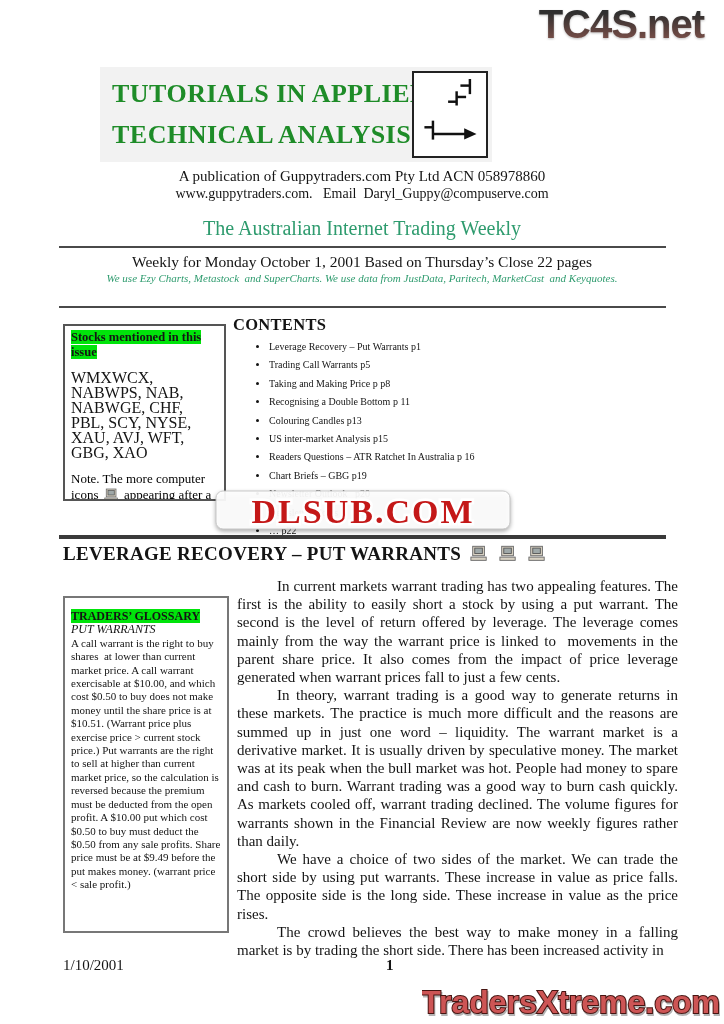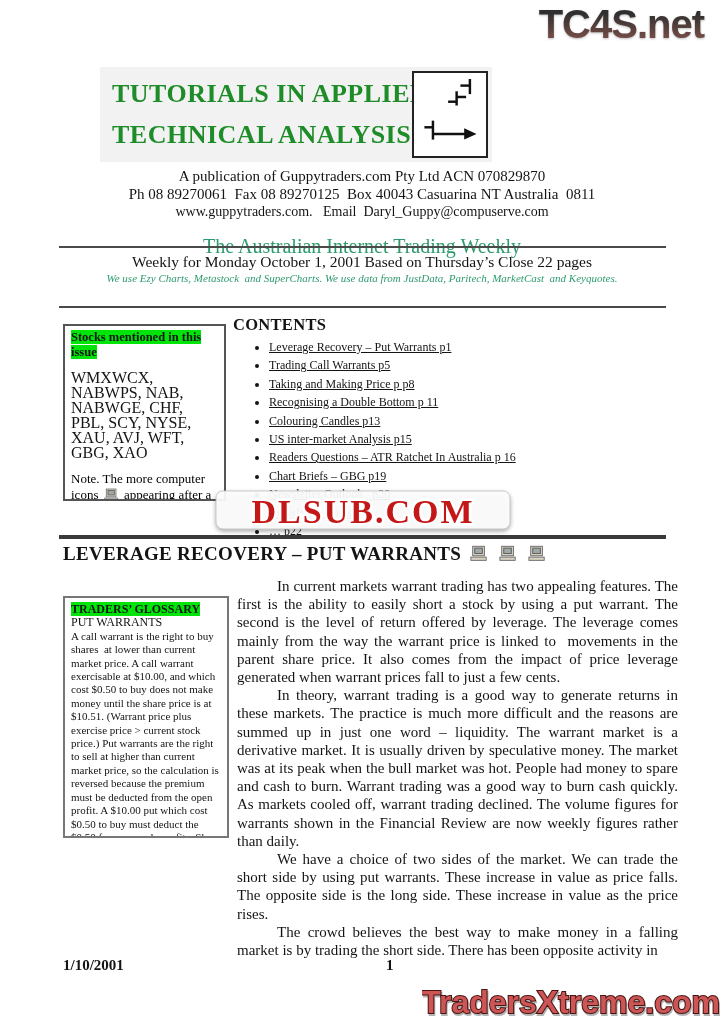--- a/index.html
+++ b/index.html
@@ -35,39 +35,39 @@
                 font-size:12.5px; line-height:14.5px; overflow:hidden; }
   .hl { background:#00e40a; font-weight:bold; }
   .stocks-heading { font-size:12.5px; }
   .tickers { margin-top:11px; font-size:16px; line-height:15px; }
   .note { margin-top:11px; color:#000000; font-size:13px; line-height:15.5px; }
   .pc-icon { display:inline-block; vertical-align:-3px; margin:0 2px; }
   
   .contents { position:absolute; left:233px; top:315px; width:445px; }
   .contents-heading { font-weight:bold; font-size:16.5px; line-height:20px; letter-spacing:.3px; }
   .contents ul { margin:3px 0 0 0; padding-left:36px; }
-  .contents li { font-size:12px; line-height:18.4px;text-decoration:underline; }
+  .contents li { font-size:10px; line-height:18.4px; }
   
   .dlsub { position:absolute; left:214px; top:486px; filter:drop-shadow(0 2px 2px rgba(0,0,0,.35)); }
   
   .article-heading { position:absolute; left:63px; top:543px; font-size:19px; font-weight:bold;
                      letter-spacing:.3px; white-space:nowrap; }
   .article-heading .pc-icon { vertical-align:-2px; margin-left:4px; }
   
-  .glossary-box { position:absolute; left:63px; top:596px; width:166px; height:242px;
-                  border:2px solid #777; box-sizing:border-box; padding:5px 6px;
+  .glossary-box { position:absolute; left:63px; top:596px; width:166px; height:337px;
+                  border:2px solid #777; box-sizing:border-box; padding:12px 6px;
                   font-size:11px; line-height:13.4px; overflow:hidden; }
   .glossary-heading { font-size:12px; }
-  .glossary-sub { font-size:12px; }
+  .glossary-sub { font-size:12px;font-style:italic; }
   
   .body-col { position:absolute; left:237px; top:577px; width:441px; font-size:15px;
               line-height:18.2px; text-align:justify;font-family:Liberation Serif, serif; }
   .body-col p { margin:0; text-indent:40px; }
   
-  .footer-date { position:absolute; left:63px; top:957px; font-weight:bold; font-size:15px; }
+  .footer-date { position:absolute; left:63px; top:957px; font-weight:normal; font-size:15px; }
   .footer-page { position:absolute; left:386px; top:957px; font-weight:bold; font-size:15px; }
   .tx-mark { position:absolute; right:0px; top:981px; filter:drop-shadow(1px 2px 0 rgba(160,160,160,.8)); }
   svg text { font-family:"Liberation Sans", sans-serif; }
   svg text.serifwm { font-family:"Liberation Serif", serif; }
 </style>
 </head>
 <body>
 
 <div class="page">
 
@@ -99,22 +99,21 @@
           <path d="M20 50 v20"></path>
             <path d="M20 57 h-9"></path>
             <path d="M20 64 h35"></path>
         </g>
         <polygon points="53,58 66,64 53,70" fill="#111"></polygon>
       </svg>
     </div>
   </div>
 
   <div class="pub">
-    <div class="pub-line">A publication of Guppytraders.com Pty Ltd ACN 070829870</div>
-    <div class="pub-line">Ph 08 89270061 &nbsp;Fax 08 89270125 &nbsp;Box 40043 Casuarina NT Australia &nbsp;0811</div>
+    <div class="pub-line">A publication of Guppytraders.com Pty Ltd ACN 058978860</div>
     <div class="pub-line small">www.guppytraders.com. &nbsp; Email &nbsp;Daryl_Guppy@compuserve.com</div>
     <div class="tagline">The Australian Internet Trading Weekly</div>
   </div>
 
   <div class="rule" style="top:246px"></div>
 
   <div class="issue">
     <div class="issue-weekly">Weekly for Monday October 1, 2001 Based on Thursday’s Close 22 pages</div>
     <div class="issue-sources">We use Ezy Charts, Metastock &nbsp;and SuperCharts. We use data from JustData, Paritech, MarketCast &nbsp;and Keyquotes.</div>
   </div>
@@ -191,21 +190,21 @@
   <div class="glossary-box">
     <span class="hl glossary-heading">TRADERS’ GLOSSARY</span>
     <div class="glossary-sub">PUT WARRANTS</div>
     <div>A call warrant is the right to buy shares &nbsp;at lower than current market price. A call warrant exercisable at $10.00, and which cost $0.50 to buy does not make money until the share price is at $10.51. (Warrant price plus exercise price &gt; current stock price.) Put warrants are the right to sell at higher than current market price, so the calculation is reversed because the premium must be deducted from the open profit. A $10.00 put which cost $0.50 to buy must deduct the $0.50 from any sale profits. Share price must be at $9.49 before the put makes money. (warrant price &lt; sale profit.)</div>
   </div>
 
   <div class="body-col">
     <p>In current markets warrant trading has two appealing features. The first is the ability to easily short a stock by using a put warrant. The second is the level of return offered by leverage. The leverage comes mainly from the way the warrant price is linked to &nbsp;movements in the parent share price. It also comes from the impact of price leverage generated when warrant prices fall to just a few cents.</p>
     <p>In theory, warrant trading is a good way to generate returns in these markets. The practice is much more difficult and the reasons are summed up in just one word – liquidity. The warrant market is a derivative market. It is usually driven by speculative money. The market was at its peak when the bull market was hot. People had money to spare and cash to burn. Warrant trading was a good way to burn cash quickly. As markets cooled off, warrant trading declined. The volume figures for warrants shown in the Financial Review are now weekly figures rather than daily.</p>
     <p>We have a choice of two sides of the market. We can trade the short side by using put warrants. These increase in value as price falls. The opposite side is the long side. These increase in value as the price rises.</p>
-    <p>The crowd believes the best way to make money in a falling market is by trading the short side. There has been opposite activity in</p>
+    <p>The crowd believes the best way to make money in a falling market is by trading the short side. There has been increased activity in</p>
   </div>
 
   <div class="footer-date">1/10/2001</div>
   <div class="footer-page">1</div>
 
   <div class="tx-mark">
     <svg width="302" height="42" viewBox="0 0 302 42">
       <text x="298" y="32" text-anchor="end" font-size="32" font-weight="bold" letter-spacing="0" fill="#cd5555" stroke="#471512" stroke-width="2" paint-order="stroke">TradersXtreme.com</text>
     </svg>
   </div>

